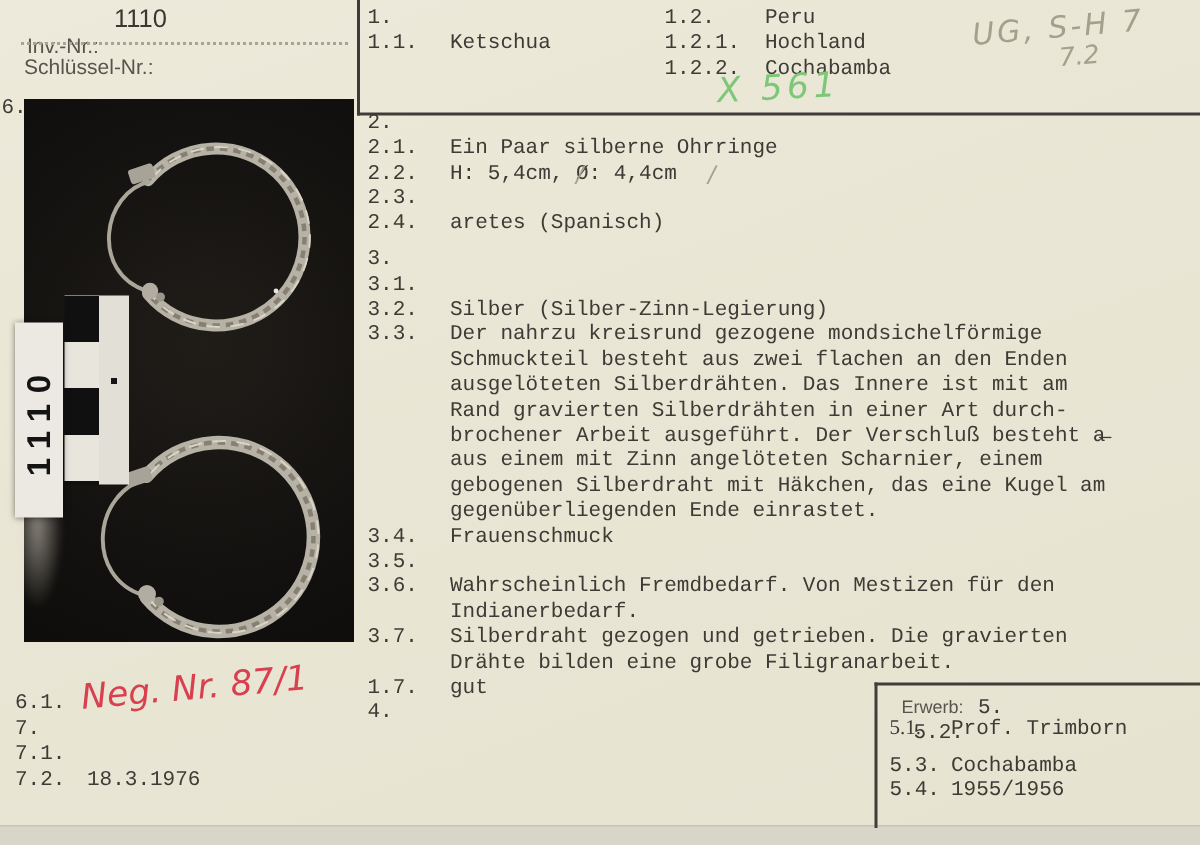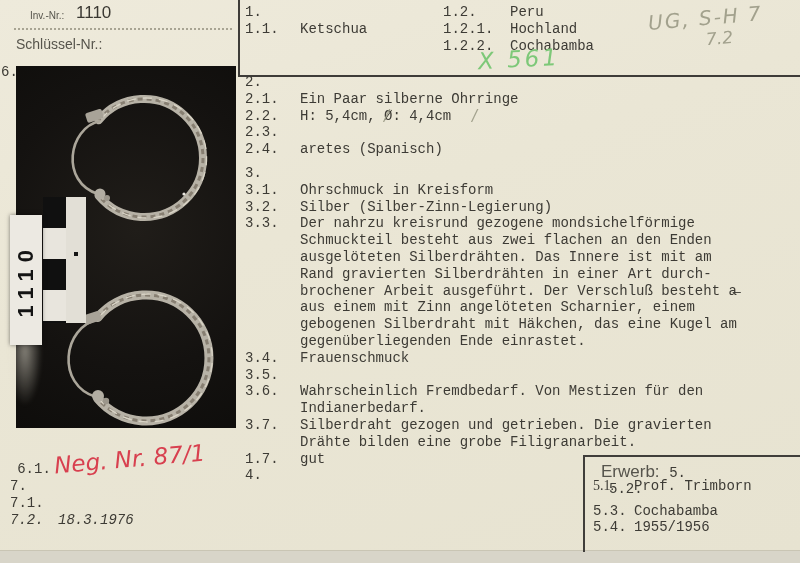--- a/index.html
+++ b/index.html
@@ -58,21 +58,21 @@
     background:radial-gradient(closest-side,rgba(225,220,205,.55),rgba(225,220,205,0));
     filter:blur(2px);
   }
   .abs{position:absolute;}
 </style>
 </head>
 <body>
 
 <div class="card">
 
-  <div class="abs printed" style="left:18px;top:10px;font-size:10px;margin-left:12px;">Inv.-Nr.:</div>
+  <div class="abs printed" style="left:18px;top:22px;font-size:14px;">Inv.-Nr.:</div>
   <div class="abs typed" style="left:76px;top:5px;font-size:17px;font-family:'Liberation Sans',sans-serif;color:#3a3832;">1110</div>
   <div class="dotted" style="left:14px;top:28px;width:218px;"></div>
   <div class="abs printed" style="left:16px;top:36px;font-size:14px;">Schlüssel-Nr.:</div>
 
   <div class="vline" style="left:238px;top:0;width:2px;height:77px;"></div>
   <div class="hline" style="left:238px;top:75px;width:562px;height:2px;"></div>
 
   <div class="abs typed" style="left:245px;top:4px;">
     <div class="row">
       <span class="num">1.</span>
@@ -155,21 +155,20 @@
     <div class="row">
         <span class="num">2.4.</span>
         <span class="txt">aretes (Spanisch)</span>
       </div>
     <div class="row" style="margin-top:7px;">
         <span class="num">3.</span>
         <span class="txt"></span>
       </div>
     <div class="row">
         <span class="num">3.1.</span>
-        <span class="txt">Ohrschmuck in Kreisform</span>
       </div>
     <div class="row">
         <span class="num">3.2.</span>
         <span class="txt">Silber (Silber-Zinn-Legierung)</span>
       </div>
     <div class="row">
         <span class="num">3.3.</span>
         <span class="txt">Der nahrzu kreisrund gezogene mondsichelförmige
 Schmuckteil besteht aus zwei flachen an den Enden
 ausgelöteten Silberdrähten. Das Innere ist mit am
@@ -205,41 +204,41 @@
         <span class="num">4.</span>
         <span class="txt"></span>
       </div>
   </div>
 
   <div class="abs hand pencil" style="left:384px;top:107px;font-size:15px;">/</div>
   <div class="abs hand pencil" style="left:472px;top:107px;font-size:15px;">/</div>
 
   <div class="abs typed" style="left:10px;top:461px;line-height:17px;">
     <div class="row" style="min-height:17px;">
-        <span class="num" style="width:48px;text-align:center;">6.1.</span>
+        <span class="num" style="width:48px;">6.1.</span>
         <span class="txt"></span>
       </div>
     <div class="row" style="min-height:17px;">
         <span class="num" style="width:48px;">7.</span>
         <span class="txt"></span>
       </div>
     <div class="row" style="min-height:17px;align-items:flex-end;">
         <span class="num" style="width:48px;">7.1.</span>
       </div>
-    <div class="row" style="min-height:17px;font-style:italic;">
+    <div class="row" style="min-height:17px;">
         <span class="num" style="width:48px;">7.2.</span>
         <span class="txt">18.3.1976</span>
       </div>
   </div>
 
   <div class="abs hand red" style="left:54px;top:446px;font-size:23px;transform:rotate(-5deg);">Neg. Nr. 87/1</div>
 
   <div class="abs" style="left:583px;top:455px;width:217px;height:95px;border-top:2px solid #403e3a;border-left:2px solid #403e3a;">
     <div class="abs" style="left:16px;top:5px;">
-      <span class="printed" style="font-size:17px;">Erwerb:</span>
+      <span class="printed" style="font-size:12px;">Erwerb:</span>
       <span class="typed" style="font-size:14px;">5.</span>
     </div>
     <div class="abs typed row" style="left:8px;top:21px;">
         <span class="num" style="width:41px;font-family:Liberation Serif, serif;">5.1.</span>
         <span class="txt">Prof. Trimborn</span>
       </div>
     <div class="abs typed row" style="left:8px;top:24px;margin-left:16px;">
         <span class="num" style="width:41px;">5.2.</span>
         <span class="txt"></span>
       </div>

